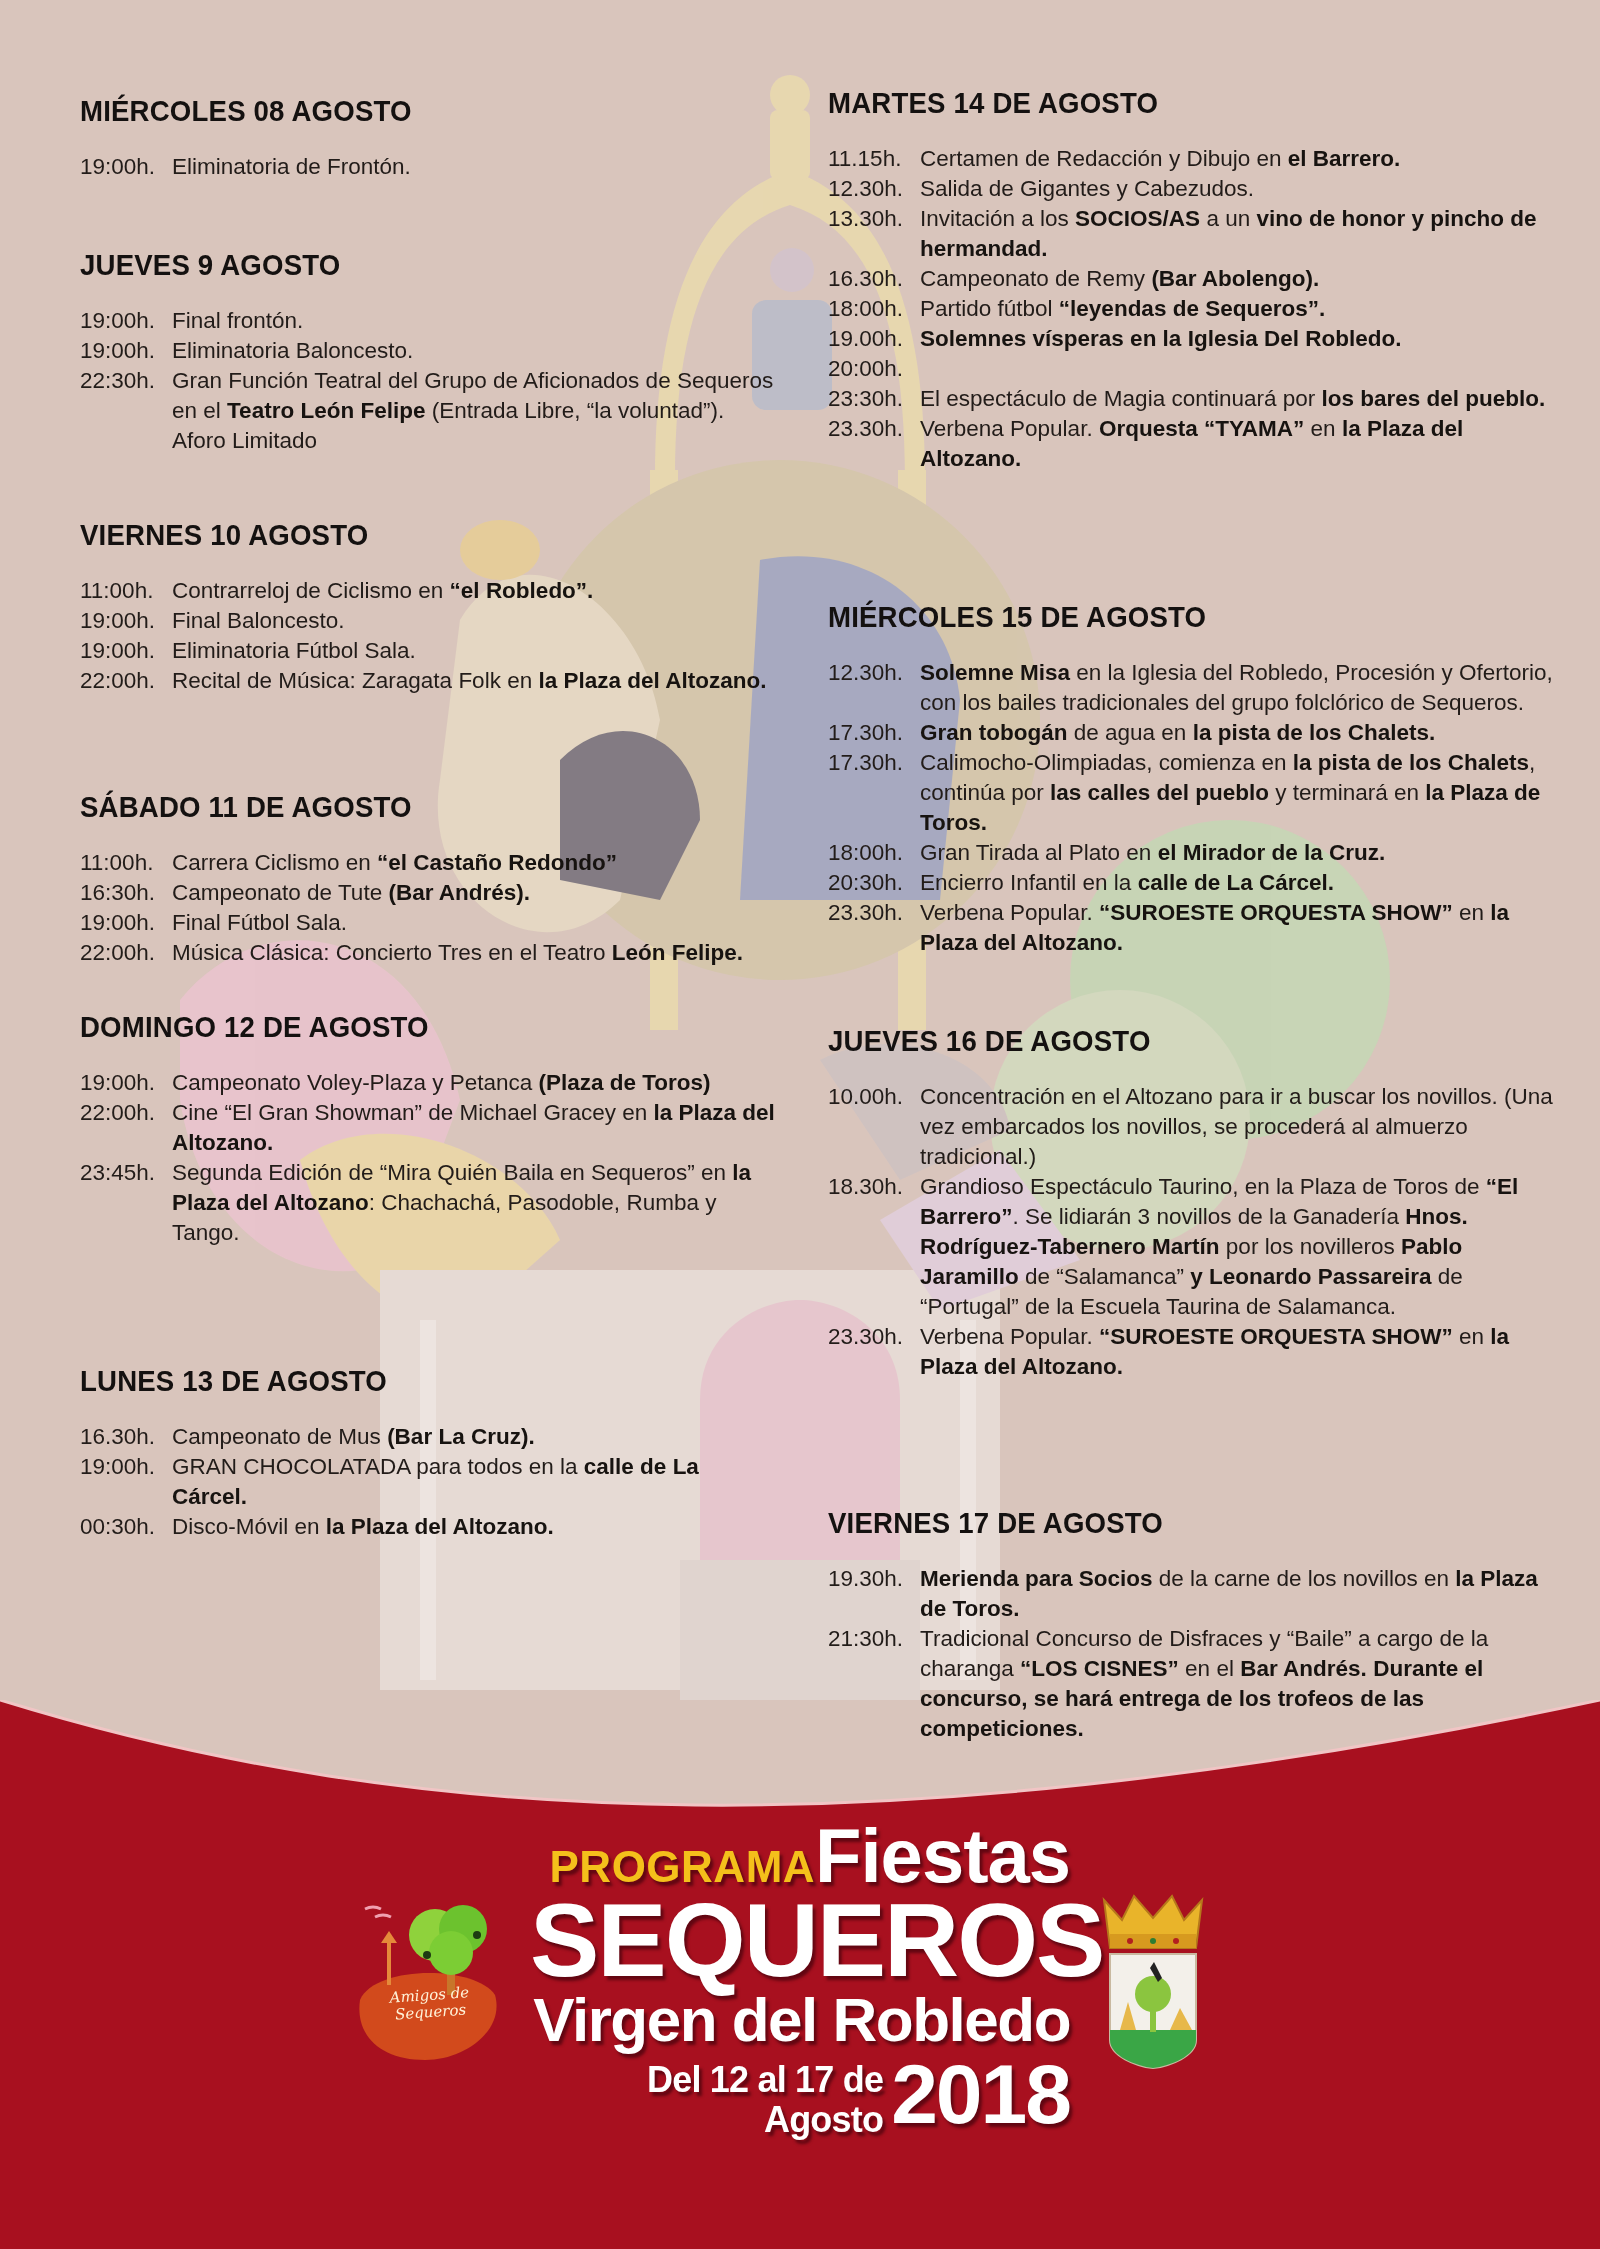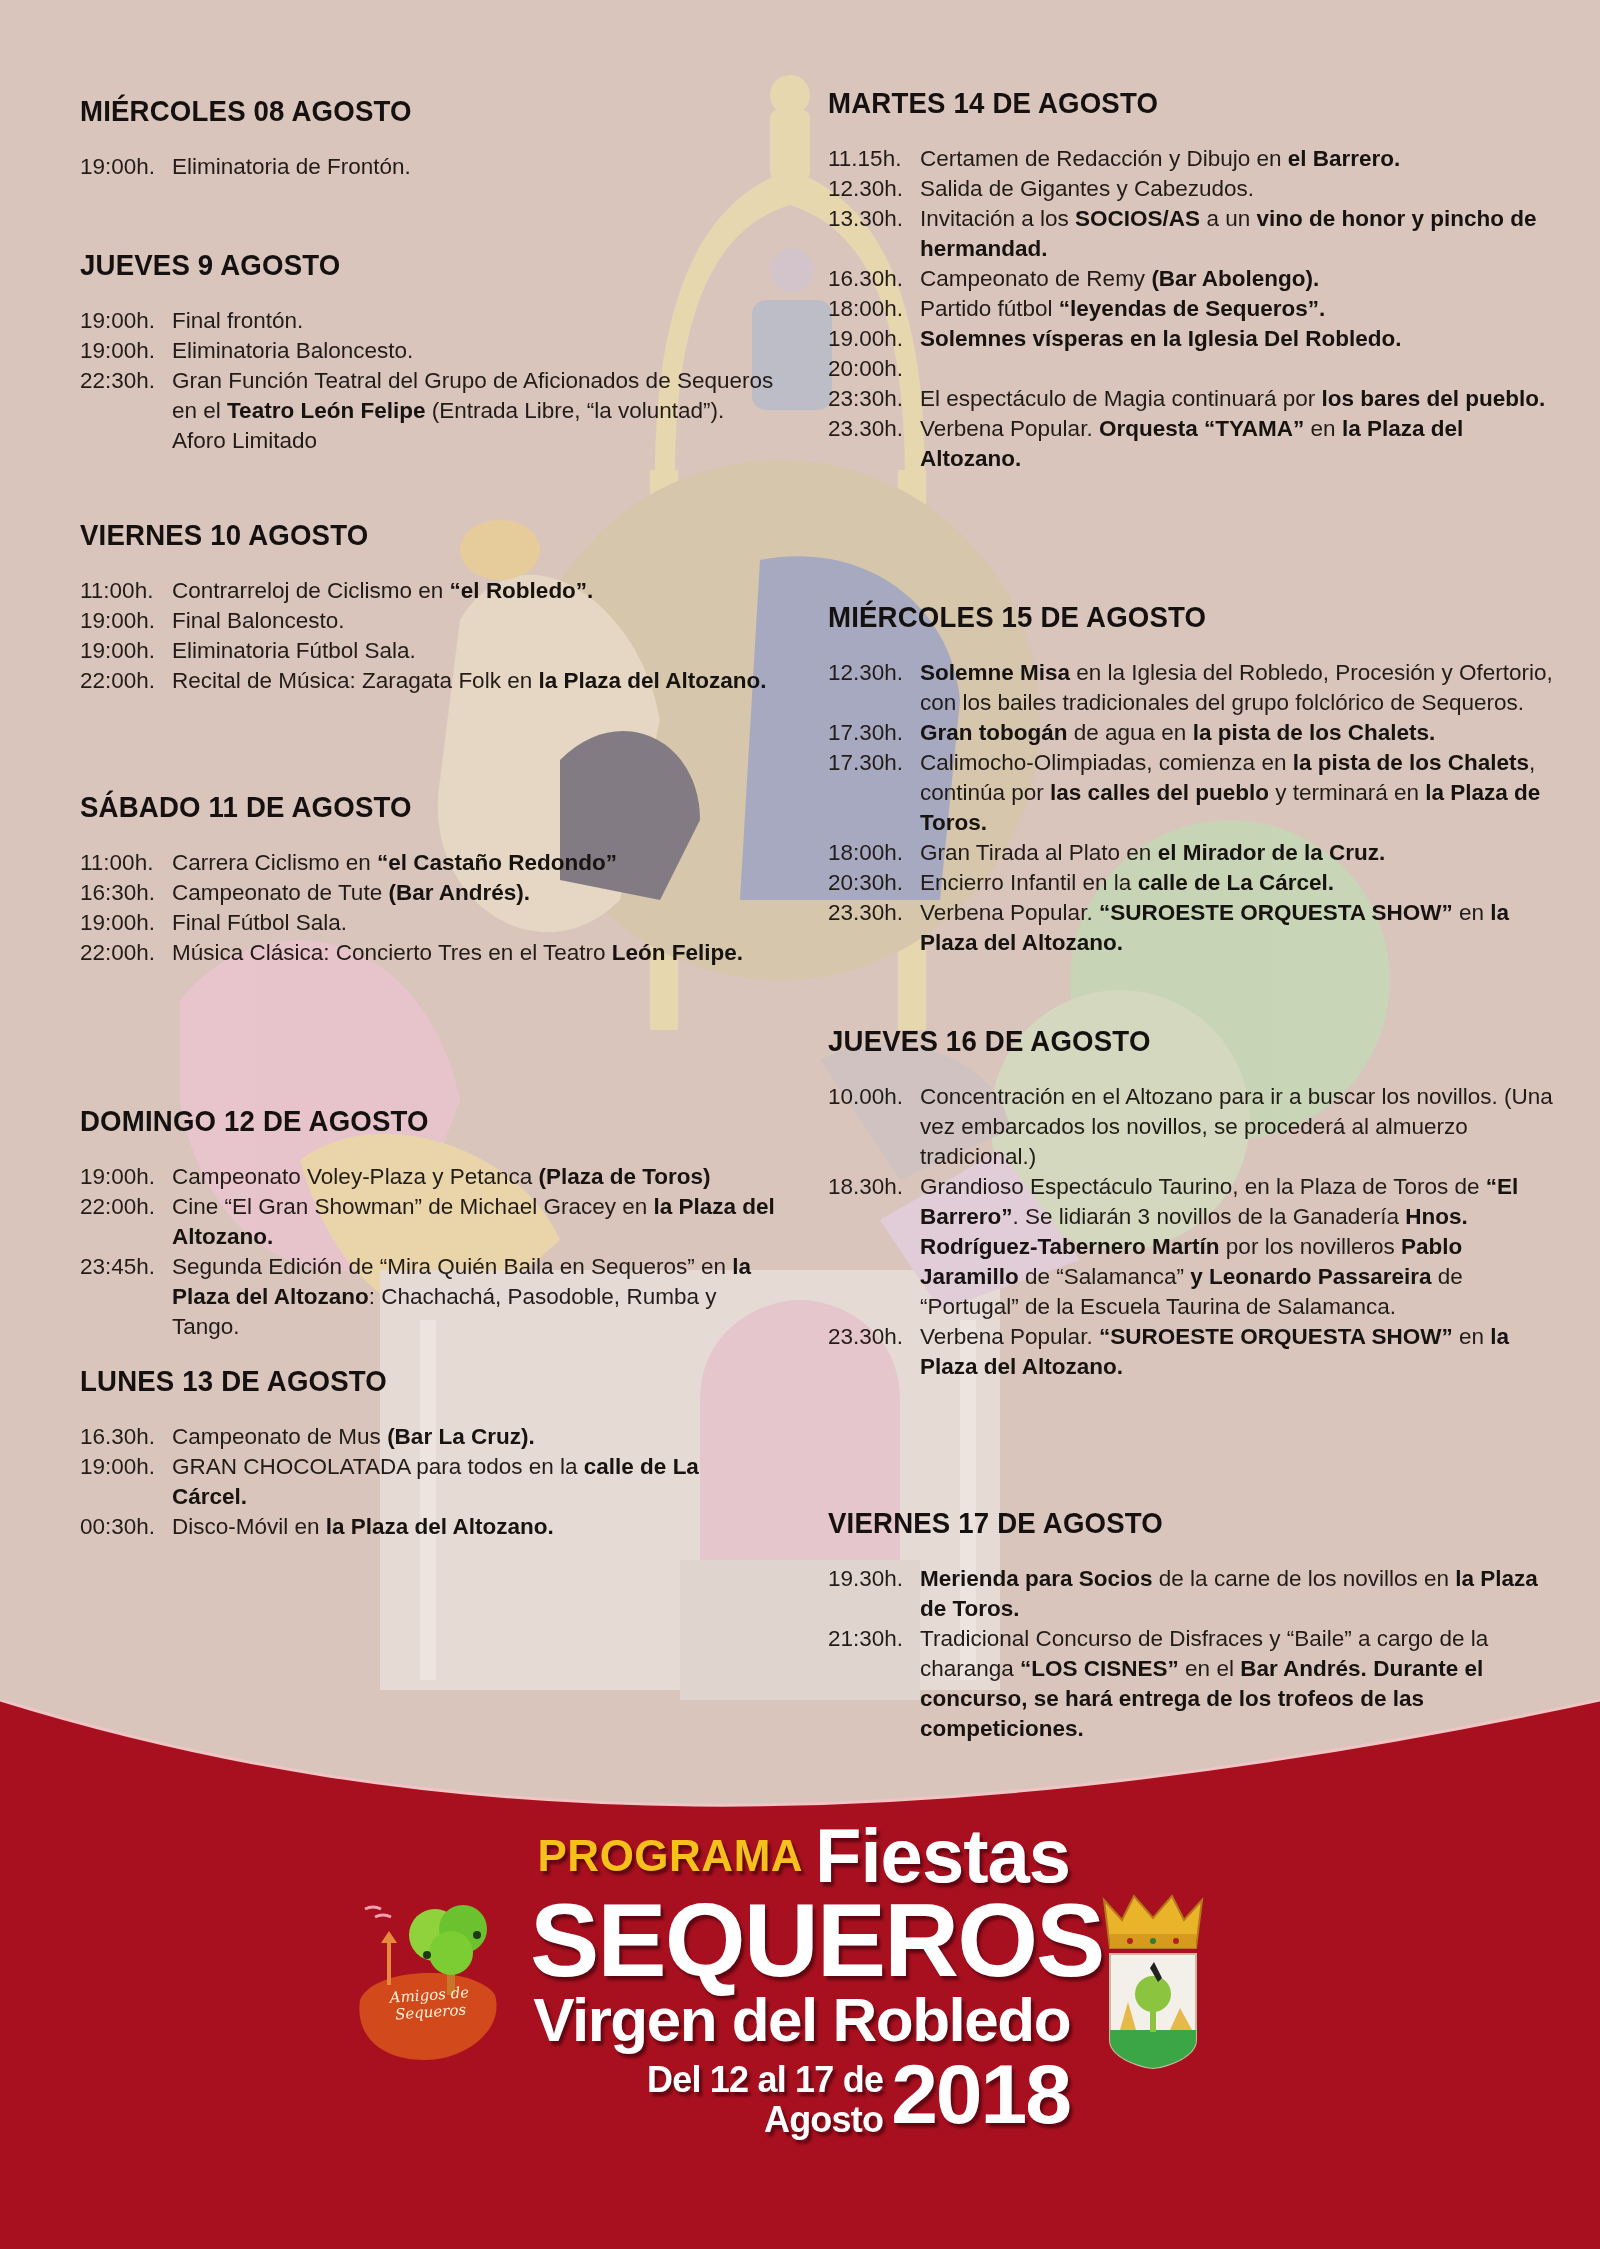--- a/index.html
+++ b/index.html
@@ -39,21 +39,21 @@
   
   .footer {
     position: absolute; left: 0; right: 0; top: 1700px; bottom: 0;
   }
   .footer svg.wave { position: absolute; left: 0; top: 0; width: 1600px; height: 549px; }
   .title-block {
     position: absolute; left: 530px; top: 1820px; width: 540px;
     text-align: right; color: #fff; font-family: "Liberation Sans Narrow", "Liberation Sans", sans-serif;
     text-shadow: 3px 4px 3px rgba(60,0,10,0.65);
   }
-  .t-row1 { display: flex; justify-content: flex-end; align-items: center; gap: 12px; height: 72px; }
+  .t-row1 { display: flex; justify-content: flex-end; align-items: flex-end; height: 72px; }
   .t-programa { color: #f4c01b; font-weight: bold; font-size: 44px; letter-spacing: 0.5px; }
   .t-fiestas { font-weight: bold; font-size: 76px; letter-spacing: -1px; line-height: 72px; }
   .t-sequeros { font-weight: bold; font-size: 104px; line-height: 96px; letter-spacing: -2px; text-align: center; }
   .t-virgen { font-weight: bold; font-size: 62px; line-height: 64px; letter-spacing: -1.5px; text-align: right; }
   .t-row4 { display: flex; justify-content: flex-end; align-items: flex-start; gap: 8px; margin-top: 2px; }
   .t-dates { font-weight: bold; font-size: 36px; line-height: 40px; letter-spacing: -0.8px; padding-top: 6px; }
   .t-year { font-weight: bold; font-size: 84px; line-height: 80px; letter-spacing: -2px; }
 
   .logo-amigos { position: absolute; left: 355px; top: 1895px; width: 150px; height: 170px; }
   .logo-escudo { position: absolute; left: 1100px; top: 1890px; width: 106px; height: 180px; }
@@ -166,21 +166,21 @@
           <li class="event">
             <span class="time">19:00h.</span>
             <span class="desc"><span>Final Fútbol Sala.</span></span>
           </li>
           <li class="event">
             <span class="time">22:00h.</span>
             <span class="desc"><span>Música Clásica: Concierto Tres en el Teatro </span><b>León Felipe.</b></span>
           </li>
         </ul>
       </section>
-    <section class="day" style="top:1104px">
+    <section class="day" style="top:1010px">
         <h2 class="day-title">DOMINGO 12 DE AGOSTO</h2>
         <ul class="events">
           <li class="event">
             <span class="time">19:00h.</span>
             <span class="desc"><span>Campeonato Voley-Plaza y Petanca </span><b>(Plaza de Toros)</b></span>
           </li>
           <li class="event">
             <span class="time">22:00h.</span>
             <span class="desc"><span>Cine “El Gran Showman” de Michael Gracey en </span><b>la Plaza del Altozano.</b></span>
           </li>

